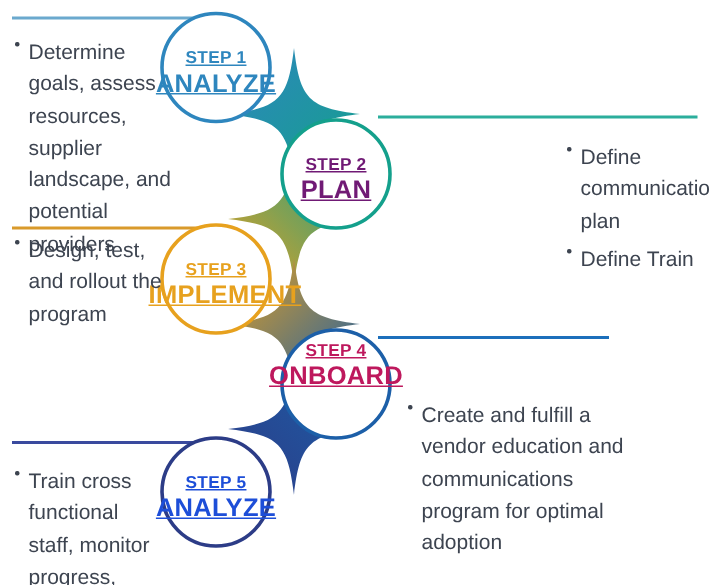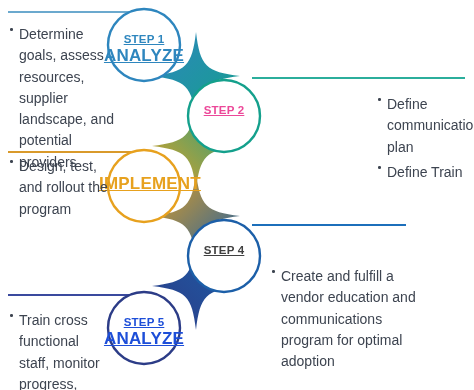--- a/index.html
+++ b/index.html
@@ -119,37 +119,40 @@
   </svg>
 
   <div class="step-label" style="left:99px; top:33px; color:#2E86BE;">
     <span class="step-num">STEP 1</span>
     <span class="step-title">ANALYZE</span>
   </div>
   <ul class="bullets" style="left:10px; top:24px; width:104px;">
     <li>Determine goals, assess resources, supplier landscape, and potential providers</li>
   </ul>
 
-  <div class="step-label" style="left:179px; top:104px; color:#ec4899;">
+  <div class="step-label" style="left:179px; top:104px; color:#701a75;">
     <span class="step-num">STEP 2</span>
+    <span class="step-title">PLAN</span>
   </div>
   <ul class="bullets" style="left:378px; top:94px; width:90px;">
     <li>Define communication plan</li>
     <li>Define Train</li>
   </ul>
 
   <div class="step-label" style="left:99px; top:174px; color:#E7A11E;">
+    <span class="step-num">STEP 3</span>
     <span class="step-title">IMPLEMENT</span>
   </div>
   <ul class="bullets" style="left:10px; top:156px; width:104px;">
     <li>Design, test, and rollout the program</li>
   </ul>
 
-  <div class="step-label" style="left:179px; top:244px; color:#404040;">
+  <div class="step-label" style="left:179px; top:228px; color:#be185d;">
     <span class="step-num">STEP 4</span>
+    <span class="step-title">ONBOARD</span>
   </div>
   <ul class="bullets" style="left:272px; top:240px; width:152px;margin-top:26px;">
     <li>Create and fulfill a vendor education and communications program for optimal adoption</li>
   </ul>
 
   <div class="step-label" style="left:99px; top:316px; color:#1d4ed8;">
     <span class="step-num">STEP 5</span>
     <span class="step-title">ANALYZE</span>
   </div>
   <ul class="bullets" style="left:10px; top:310px; width:100px;">

